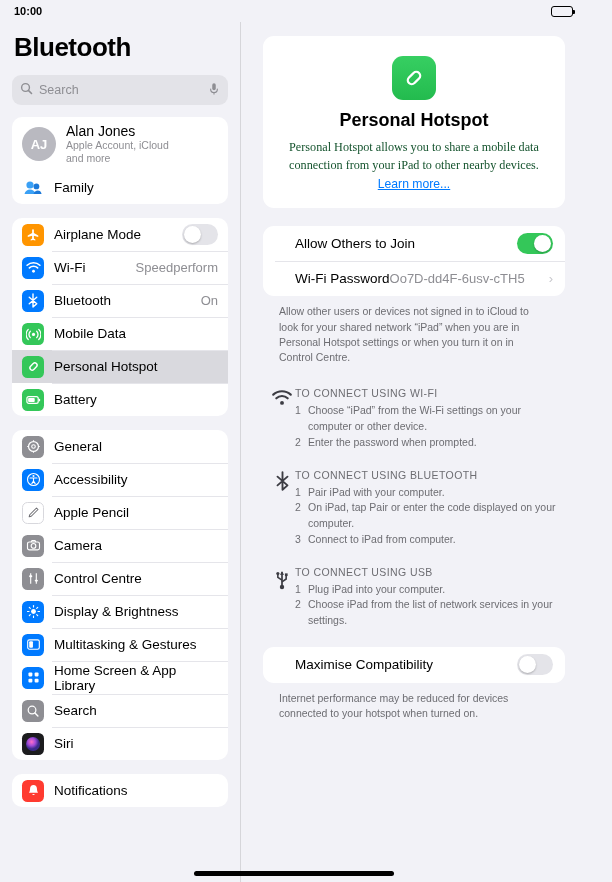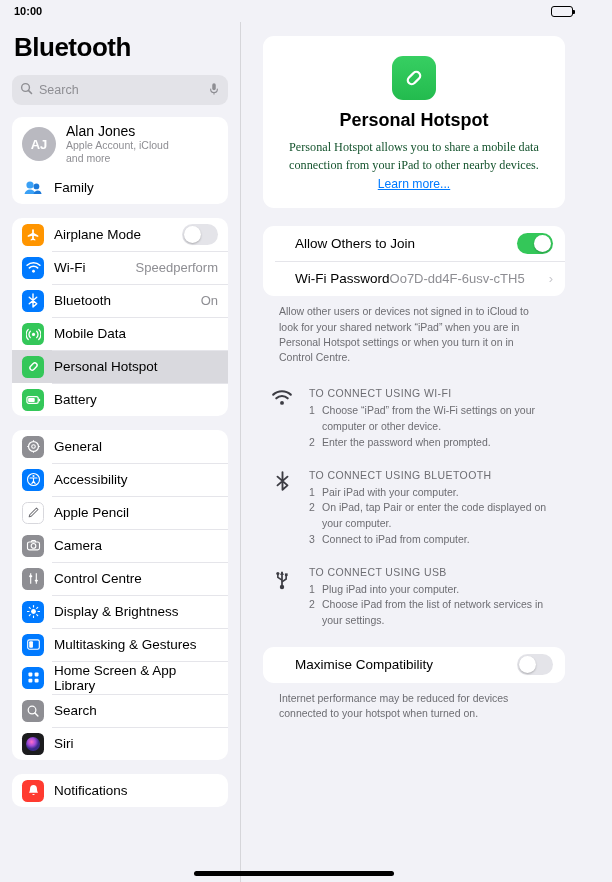--- a/index.html
+++ b/index.html
@@ -202,21 +202,21 @@
   .chev { color: #c7c7cc; font-size: 13px; }
 
   .footnote {
     font-size: 10.5px;
     color: #6d6d72;
     line-height: 1.45;
     padding: 8px 16px 0 16px;
   }
 
   .instructions { padding: 22px 6px 0 6px; }
-  .inst-block { display: flex; gap: 14px; margin-bottom: 18px; }
+  .inst-block { display: flex; margin-bottom: 18px; }
   .inst-ico { width: 26px; display: flex; justify-content: center; padding-top: 2px; flex: 0 0 auto; }
   .inst-head {
     font-size: 10.5px;
     color: #6d6d72;
     letter-spacing: .4px;
     margin-bottom: 4px;
   }
   .inst-step {
     font-size: 10.5px;
     color: #6d6d72;

